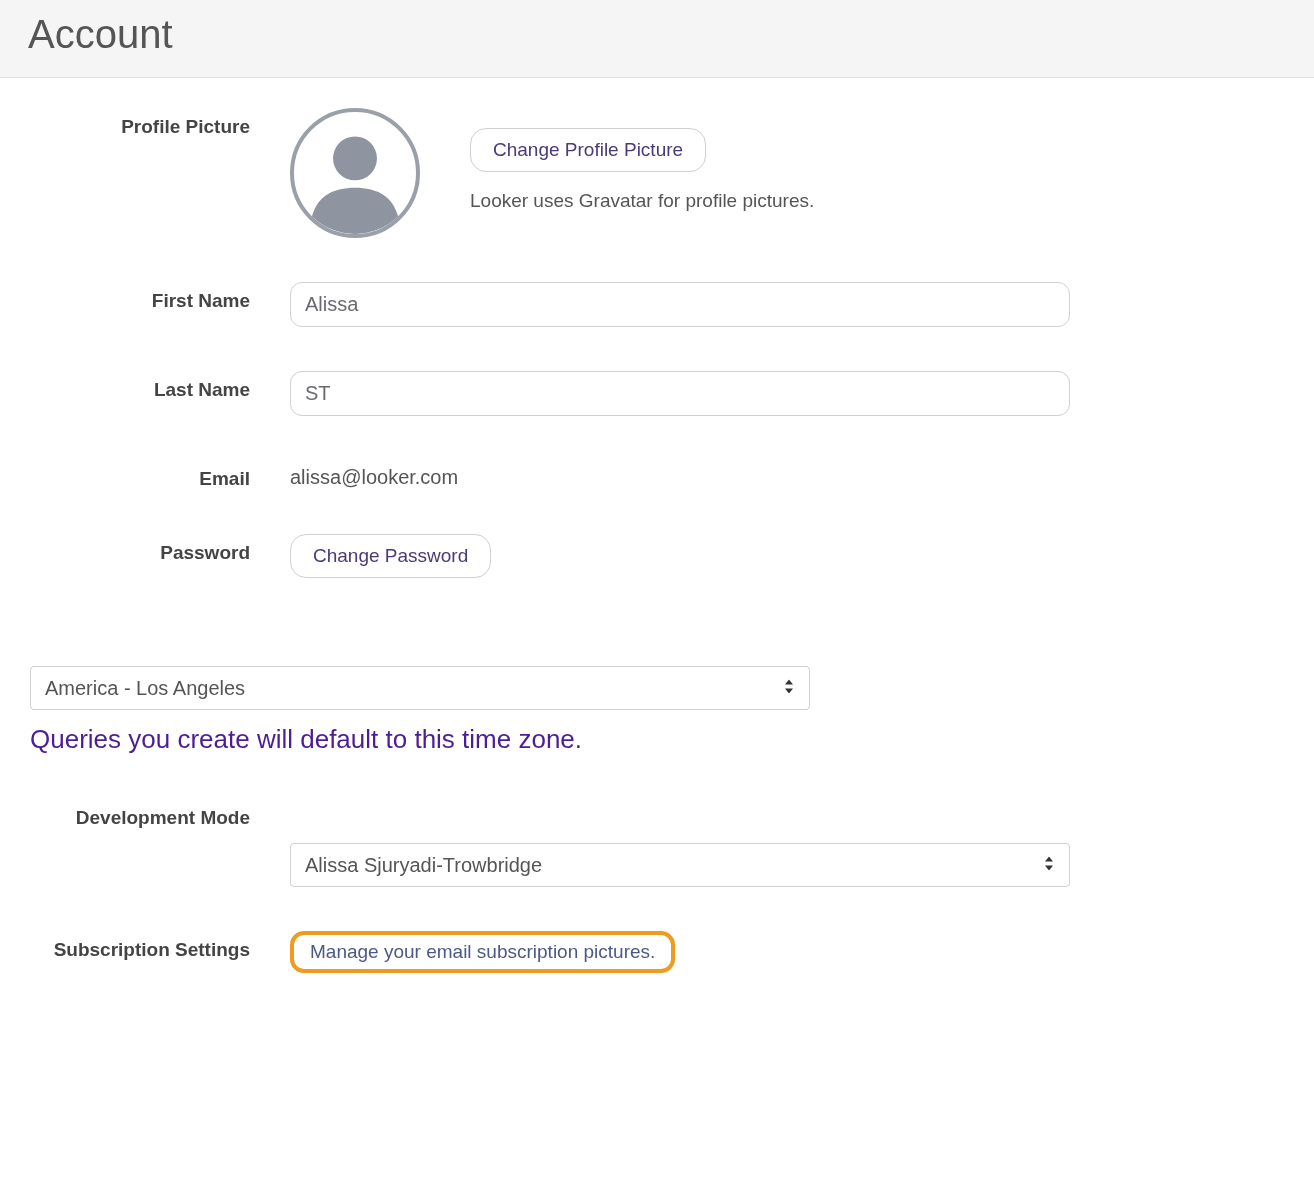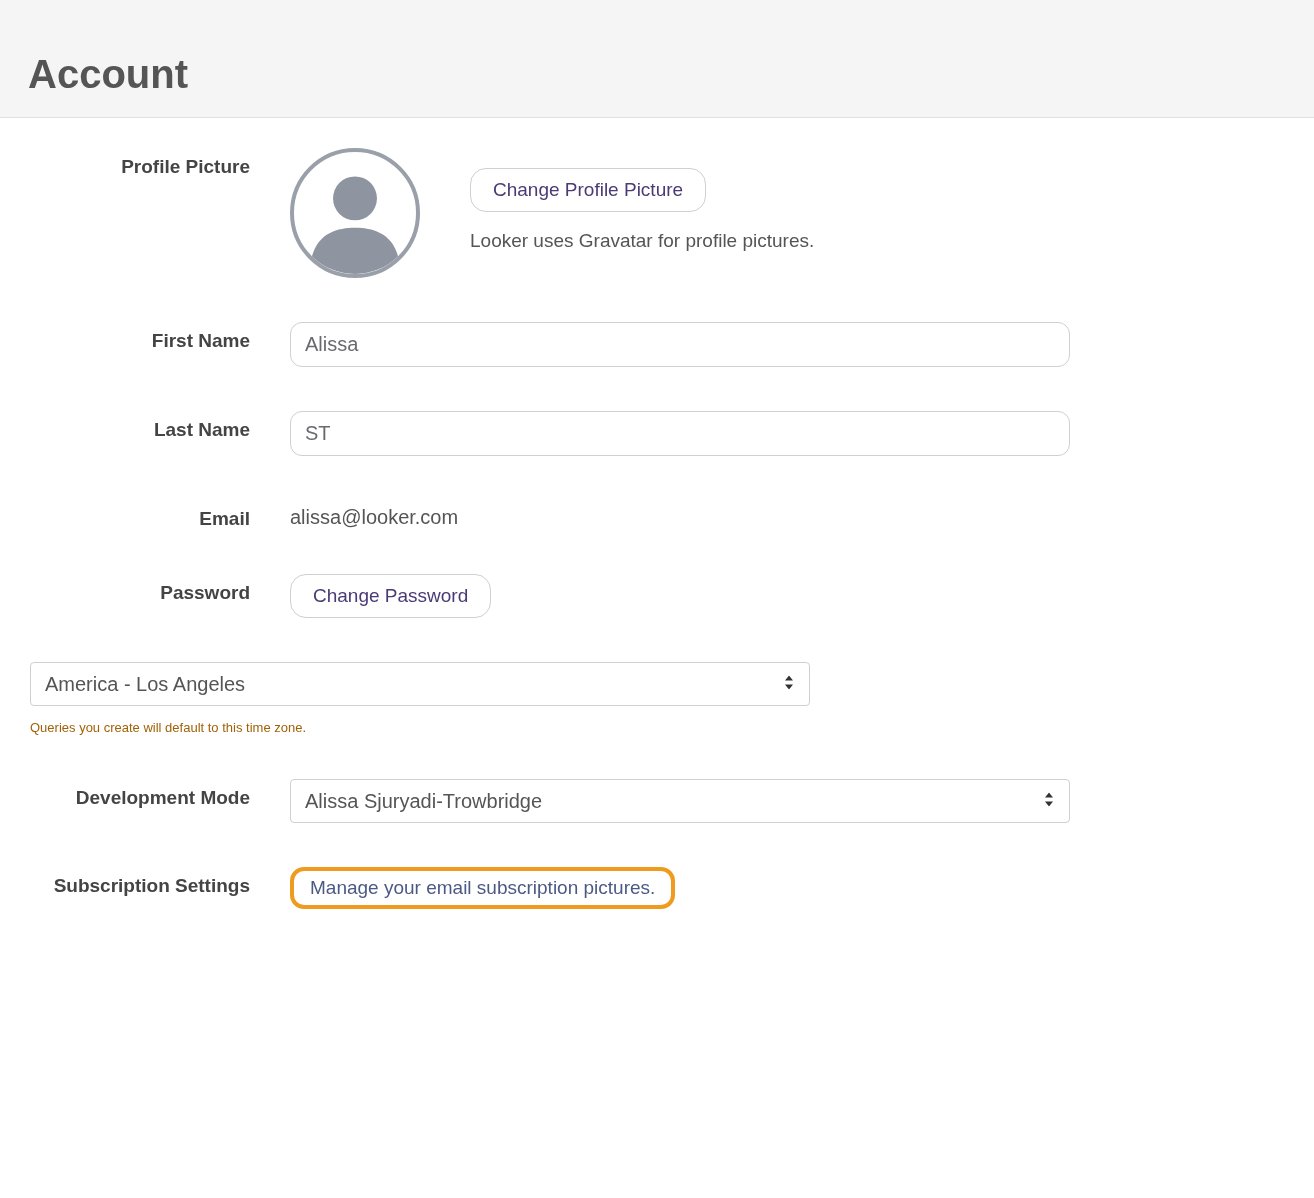--- a/index.html
+++ b/index.html
@@ -8,23 +8,22 @@
     background: #ffffff;
     color: #4a4a4a;
   }
   .header-bar {
     background: #f5f5f5;
     border-bottom: 1px solid #e0e0e0;
     padding: 12px 28px 20px 28px;
   }
   .header-title {
     font-size: 40px;
-    font-weight: 700;
-    color: #555;
-    margin-top: 40px;
+    font-weight: 400;
+    color: #555;
   }
   .form-area {
     padding: 30px 30px 40px 30px;
   }
   .form-row {
     display: flex;
     align-items: flex-start;
     margin-bottom: 44px;
   }
   .form-row.tight { margin-bottom: 20px; }
@@ -91,20 +90,21 @@
     font-family: inherit;
   }
   .static-text {
     font-size: 20px;
     color: #555;
     padding-top: 6px;
   }
   .select-wrap {
     position: relative;
     width: 100%;
+    margin-top: 44px;
   }
   .select {
     width: 100%;
     border: 1px solid #cfcfd4;
     border-radius: 4px;
     padding: 10px 40px 10px 14px;
     font-size: 20px;
     color: #555;
     background: #ffffff;
     appearance: none;
@@ -116,22 +116,22 @@
     position: absolute;
     right: 16px;
     top: 50%;
     transform: translateY(-50%);
     pointer-events: none;
     font-size: 14px;
     color: #444;
   }
   .below-help {
     margin-top: 14px;
-    font-size: 13px;
-    color: #a16207;
+    font-size: 26px;
+    color: #4c1d95;
   }
   .link-highlight {
     display: inline-block;
     border: 4px solid #ef9b1f;
     border-radius: 14px;
     padding: 6px 16px;
   }
   .link-highlight a {
     color: #4b5a85;
     font-size: 19px;

